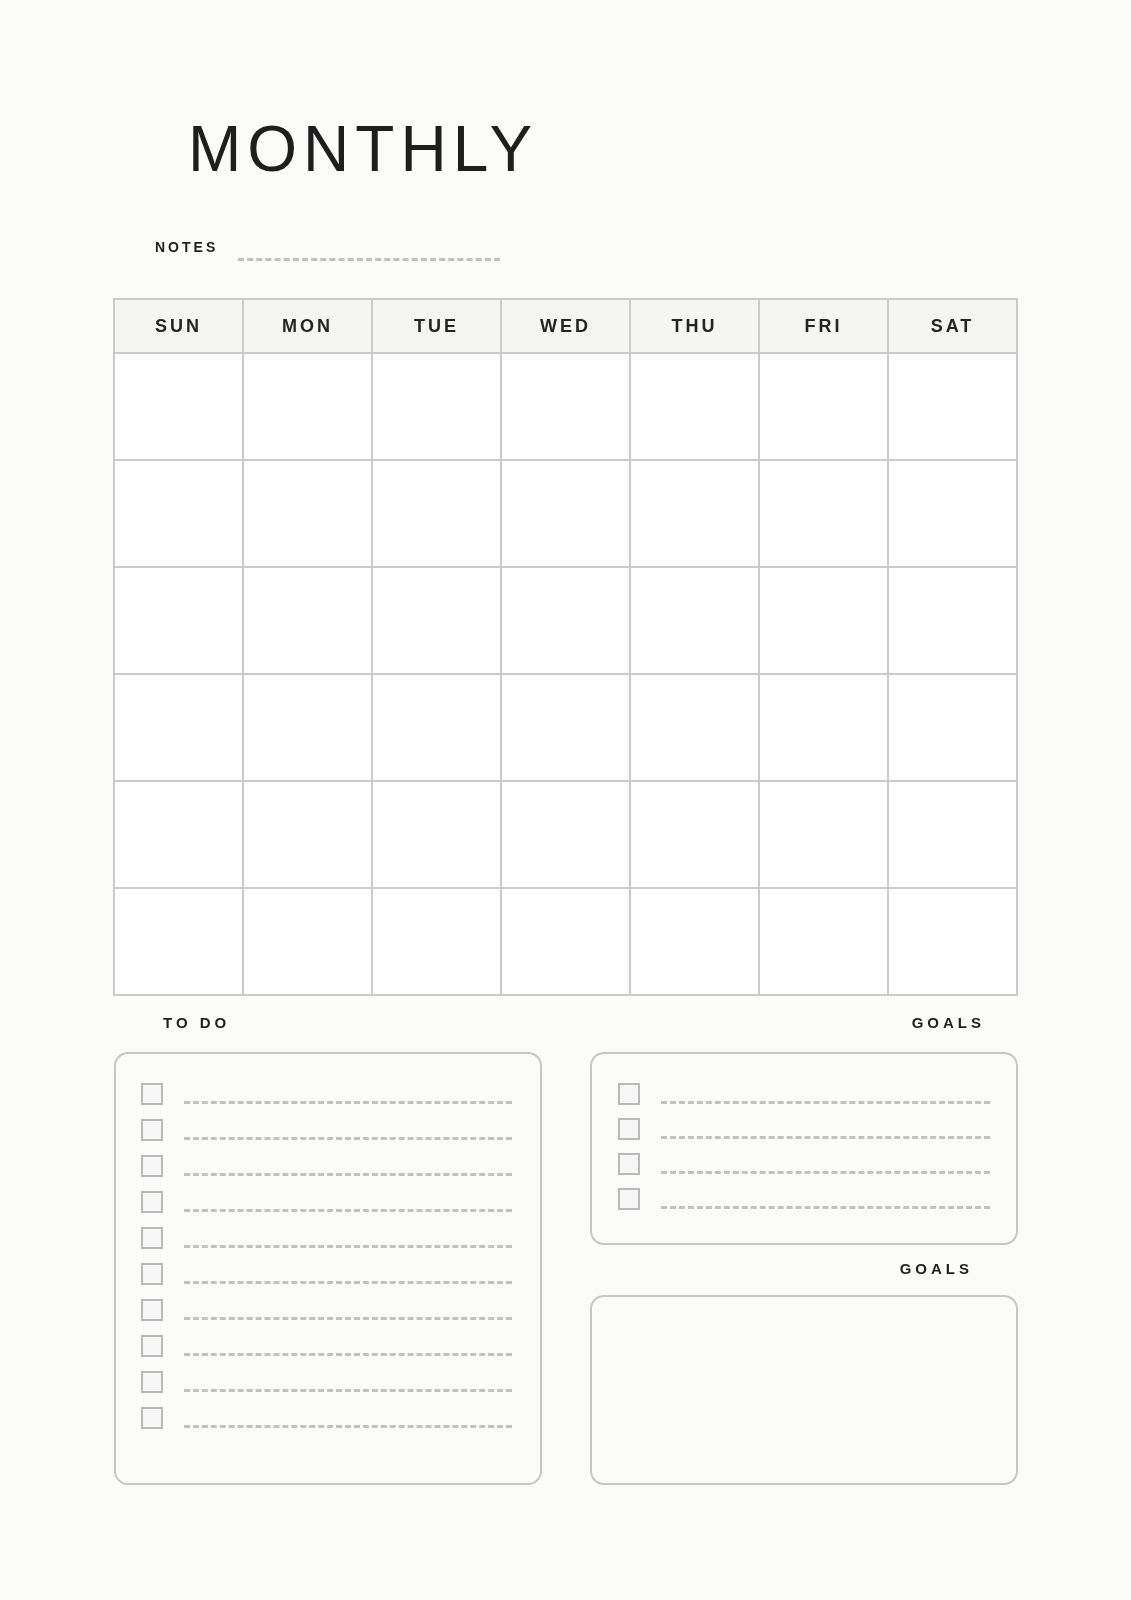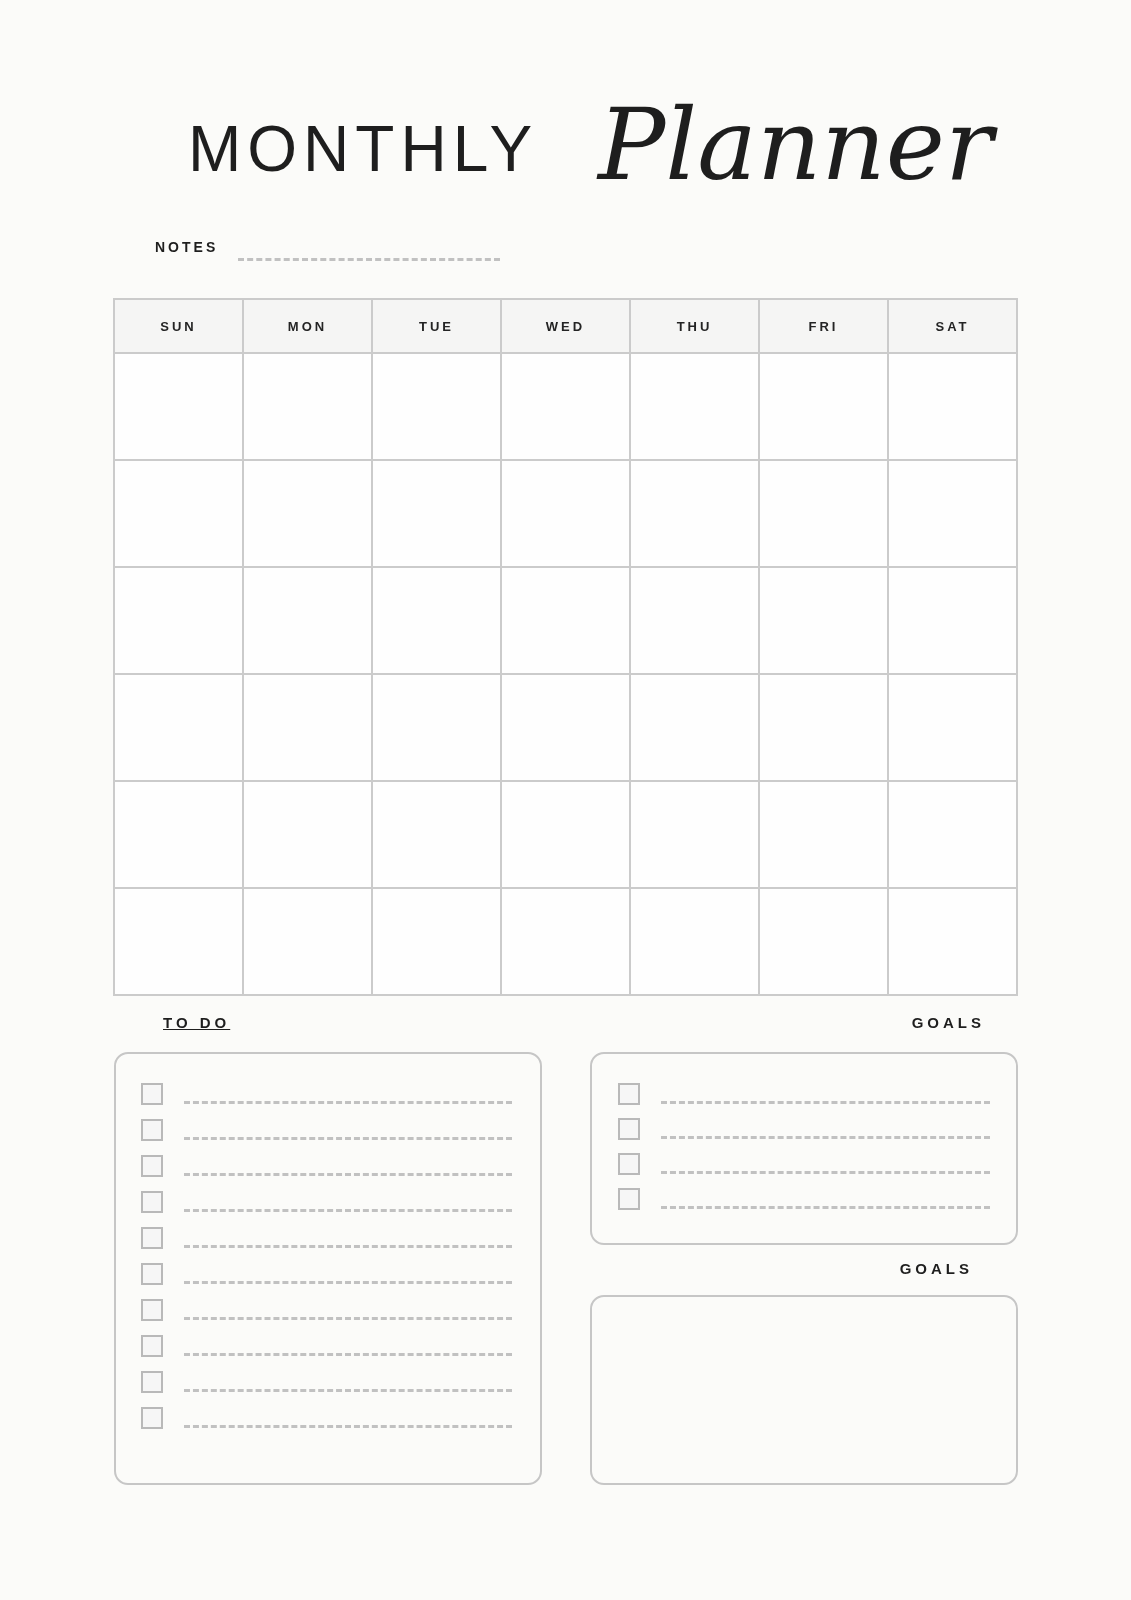--- a/index.html
+++ b/index.html
@@ -43,30 +43,30 @@
   .calendar{
     position:absolute;left:113px;top:298px;width:905px;
     box-sizing:border-box;border:2px solid var(--grid-line);
     background:var(--grid-line);
     display:grid;grid-template-columns:repeat(7,1fr);
     grid-template-rows:52px;grid-auto-rows:105px;gap:2px;
   }
   .cal-head{
     background:var(--head-bg);
     display:flex;align-items:center;justify-content:center;
-    font-size:13px;font-weight:700;letter-spacing:3px;color:#242424;
+    font-size:18px;font-weight:700;letter-spacing:3px;color:#242424;
   }
   .cal-cell{background:var(--cell-bg);}
 
   
   .section-label{
     position:absolute;
     font-size:15px;font-weight:700;letter-spacing:4px;color:var(--text);white-space:nowrap;
   }
-  .todo-label{left:163px;top:1014px;text-decoration:underline;}
+  .todo-label{left:163px;top:1014px;}
   .goals-label{right:146px;top:1014px;}
   .notes-label{right:158px;top:1260px;}
 
   
   .box{
     position:absolute;box-sizing:border-box;
     border:2px solid var(--box-border);border-radius:14px;
     background:transparent;
   }
   .todo-box{left:114px;top:1052px;width:428px;height:433px;padding:29px 28px 0 25px;}
@@ -84,21 +84,20 @@
   .check-row .dash-line{
     flex:1;height:0;border-bottom:3px dashed var(--dash);margin-bottom:1px;
   }
 </style>
 </head>
 <body>
 
 <div class="page">
 
   <span class="title-main">MONTHLY</span>
-  <span class="title-script">Planner</span>
 
   <span class="month-label">NOTES</span>
   <span class="month-line"></span>
 
   <div class="calendar">
       <div class="cal-head">SUN</div>
       <div class="cal-head">MON</div>
       <div class="cal-head">TUE</div>
       <div class="cal-head">WED</div>
       <div class="cal-head">THU</div>

